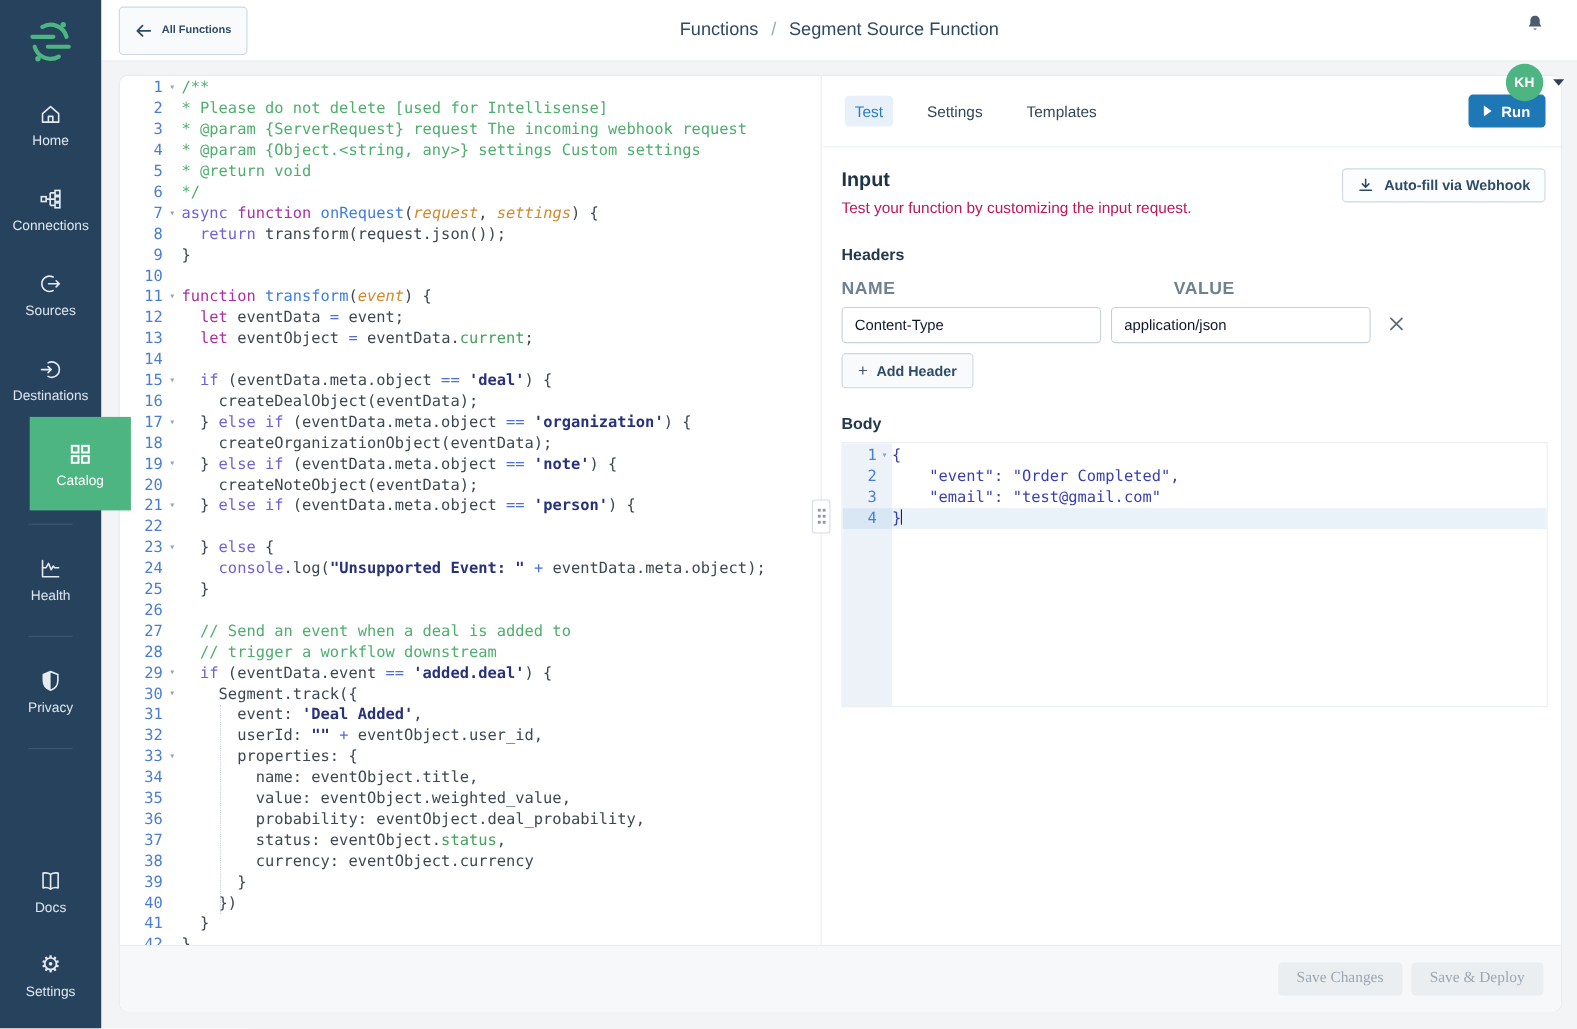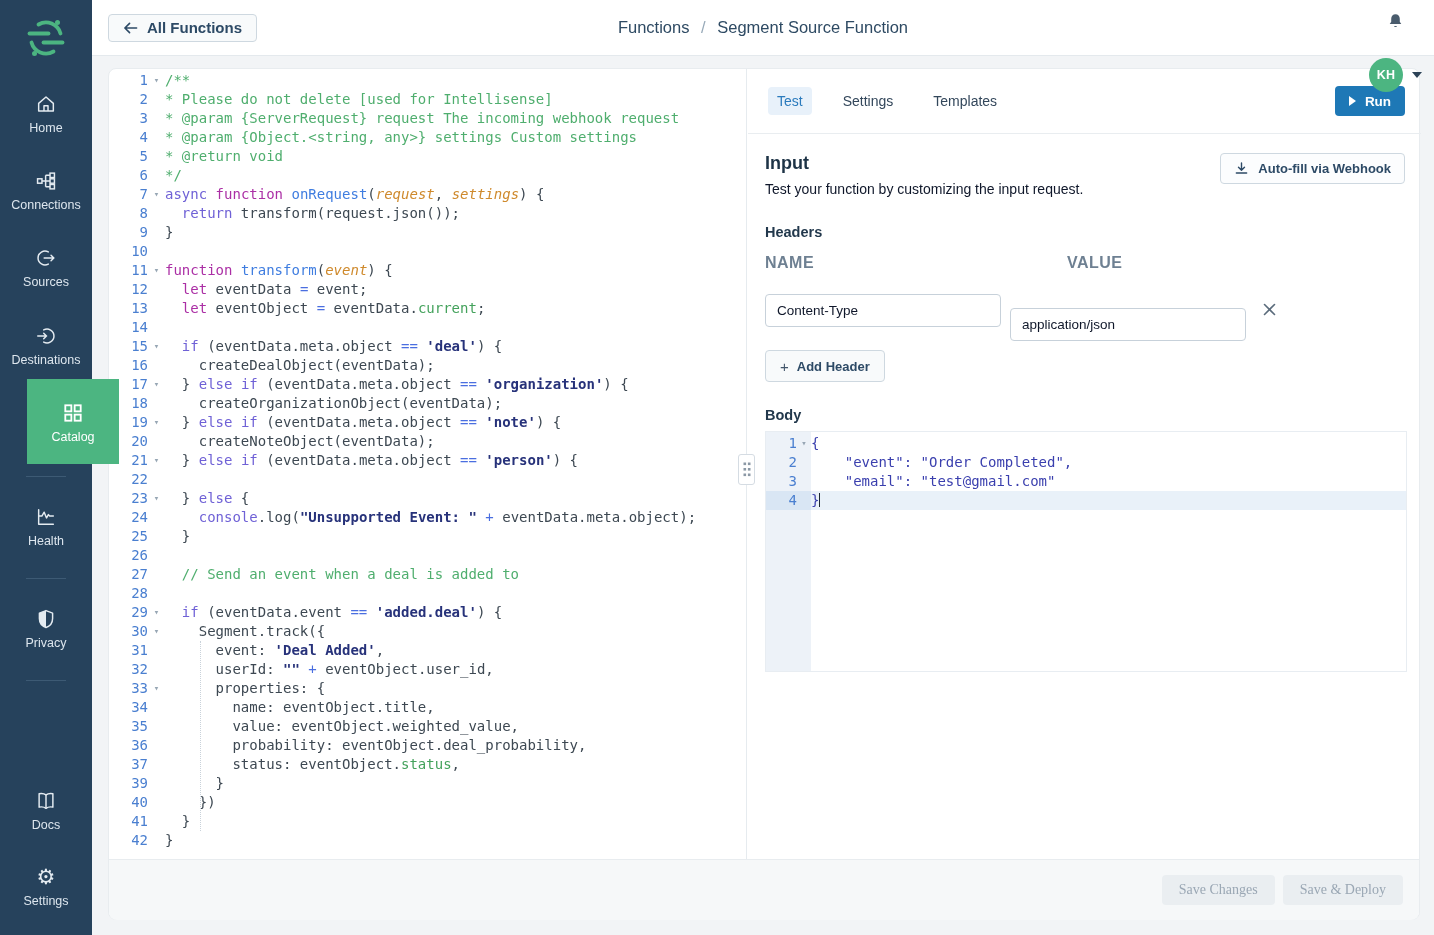--- a/index.html
+++ b/index.html
@@ -3,23 +3,23 @@
 <meta charset="utf-8">
 <style>
   * { margin:0; padding:0; box-sizing:border-box; }
   html,body { width:1434px; height:935px; }
   body { font-family:"Liberation Sans", sans-serif; background:#f2f4f6; overflow:hidden; }
   .app { position:relative; width:1434px; height:935px; background:#f2f4f6; }
 
   
   .topbar { position:absolute; left:92px; top:0; width:1342px; height:56px; background:#fff;
             border-bottom:1px solid #e4e9ed; display:flex; align-items:center; z-index:2; }
-  .back-btn { display:flex; align-items:center; gap:9px; margin-left:16px; height:28px; padding:0 14px;
+  .back-btn { display:flex; align-items:center; gap:9px; margin-left:16px; height:44px; padding:0 14px;
               background:#f8fafb; border:1px solid #ced8e0; border-radius:4px; color:#2d4a66;
-              font-size:15px; font-weight:600; cursor:pointer; font-family:inherit; }
+              font-size:10px; font-weight:600; cursor:pointer; font-family:inherit; }
   .breadcrumb { position:absolute; left:0; right:0; text-align:center; font-size:16.5px; color:#2e4a63;
                 font-weight:500; pointer-events:none; }
   .breadcrumb .sep { color:#98aab9; margin:0 7px; font-weight:400; }
   .topbar-right { position:absolute; right:12px; display:flex; align-items:center; gap:25px;flex-direction:column; }
   .icon-btn { background:none; border:none; cursor:pointer; display:flex; align-items:center; }
   .avatar-wrap { display:flex; align-items:center; gap:9px; }
   .avatar { width:34px; height:34px; border-radius:50%; background:#4cb581; color:#fff; font-size:12.5px;
             font-weight:700; display:flex; align-items:center; justify-content:center; letter-spacing:.3px; }
   .caret { width:0; height:0; border-left:5px solid transparent; border-right:5px solid transparent;
            border-top:6px solid #2c4257; }
@@ -66,31 +66,31 @@
   .tabs { display:flex; align-items:center; gap:22px; }
   .tab { font-size:14px; color:#33475b; padding:6px 9px; border-radius:4px; cursor:pointer; background:none; border:none; font-family:inherit; }
   .tab.active { color:#2b7bbd; background:#e8f1fa; font-weight:500; }
   .run-btn { margin-left:auto; width:70px; height:30px; background:#1e78b6; color:#fff; border:none; border-radius:4px;
              font-size:13.5px; font-weight:600; display:flex; align-items:center; justify-content:center; gap:9px; cursor:pointer; font-family:inherit; }
   .play { width:0; height:0; border-top:5px solid transparent; border-bottom:5px solid transparent; border-left:7px solid #fff; }
 
   .pane-content { padding:19px 16px 0 17px; }
   .input-row { display:flex; justify-content:space-between; align-items:flex-start; }
   .input-title { font-size:18px; font-weight:700; color:#1d3346; }
-  .input-sub { font-size:14px; color:#0f172a; margin-top:7px; }
+  .input-sub { font-size:14px; color:#be185d; margin-top:7px; }
   .ghost-btn { display:flex; align-items:center; gap:9px; height:31px; padding:0 13px; background:#fcfdfe;
                border:1px solid #ced8e0; border-radius:4px; color:#2d4a66; font-size:13px; font-weight:600; cursor:pointer; font-family:inherit; }
   .section-label { font-size:14.5px; font-weight:700; color:#22384c; }
   .headers-label { margin-top:27px; }
   .nv-labels { display:flex; margin-top:14px; font-size:16px; font-weight:600; letter-spacing:.5px; color:#6e8092; }
   .nv-labels .nl { width:302px; }
   .nv-row { display:flex; align-items:center; margin-top:7px; }
   .hdr-input { width:236px; height:33px; border:1px solid #c7d1da; border-radius:4px; padding:0 11px;
                font-size:13.5px; color:#0f172a; font-family:inherit; background:#fff; }
-  .hdr-input + .hdr-input { margin-left:9px;margin-top:29px; }
+  .hdr-input + .hdr-input { margin-left:9px; }
   .x-btn { margin-left:17px; background:none; border:none; color:#5a6b7b; font-size:15px; cursor:pointer; line-height:1; }
   .add-btn { margin-top:9px; height:32px; display:inline-flex; align-items:center; gap:8px; padding:0 14px;
              background:#f8fafb; border:1px solid #ced8e0; border-radius:4px; color:#2d4a66; font-size:13px; font-weight:600; cursor:pointer; font-family:inherit; }
   .add-btn .plus { font-size:15px; font-weight:400; color:#42566b; }
   .body-label { margin-top:25px; }
 
   .body-editor { position:relative; margin-top:8px; width:642px; height:241px; border:1px solid #e8edf2;
                  background:#fff; overflow:hidden; padding-top:2px; cursor:text; }
   .body-editor .gutter-bg { position:absolute; left:0; top:0; bottom:0; width:45px; background:#edf2f8; }
   .body-editor .cl { position:relative; }
@@ -389,20 +389,21 @@
             <span class="code"></span>
           </div>
           <div class="cl">
             <span class="ln">27</span>
             <span class="fold"></span>
             <span class="code"><span class="tk-t">  </span><span class="tk-c">// Send an event when a deal is added to</span></span>
           </div>
           <div class="cl">
             <span class="ln">28</span>
             <span class="fold"></span>
+            <span class="code"><span class="tk-t">  </span><span class="tk-c">// trigger a workflow downstream</span></span>
           </div>
           <div class="cl">
             <span class="ln">29</span>
             <span class="fold">▾</span>
             <span class="code"><span class="tk-t">  </span><span class="tk-q">if</span><span class="tk-t"> (eventData.event </span><span class="tk-o">==</span><span class="tk-t"> </span><span class="tk-s">'added.deal'</span><span class="tk-t">) {</span></span>
           </div>
           <div class="cl">
             <span class="ln">30</span>
             <span class="fold">▾</span>
             <span class="code"><span class="tk-t">    Segment.track({</span></span>
@@ -434,20 +435,25 @@
           </div>
           <div class="cl">
             <span class="ln">36</span>
             <span class="fold"></span>
             <span class="code"><span class="tk-t">        probability: eventObject.deal_probability,</span></span>
           </div>
           <div class="cl">
             <span class="ln">37</span>
             <span class="fold"></span>
             <span class="code"><span class="tk-t">        status: eventObject.</span><span class="tk-p">status</span><span class="tk-t">,</span></span>
+          </div>
+          <div class="cl">
+            <span class="ln">38</span>
+            <span class="fold"></span>
+            <span class="code"><span class="tk-t">        currency: eventObject.currency</span></span>
           </div>
           <div class="cl">
             <span class="ln">39</span>
             <span class="fold"></span>
             <span class="code"><span class="tk-t">      }</span></span>
           </div>
           <div class="cl">
             <span class="ln">40</span>
             <span class="fold"></span>
             <span class="code"><span class="tk-t">    })</span></span>

